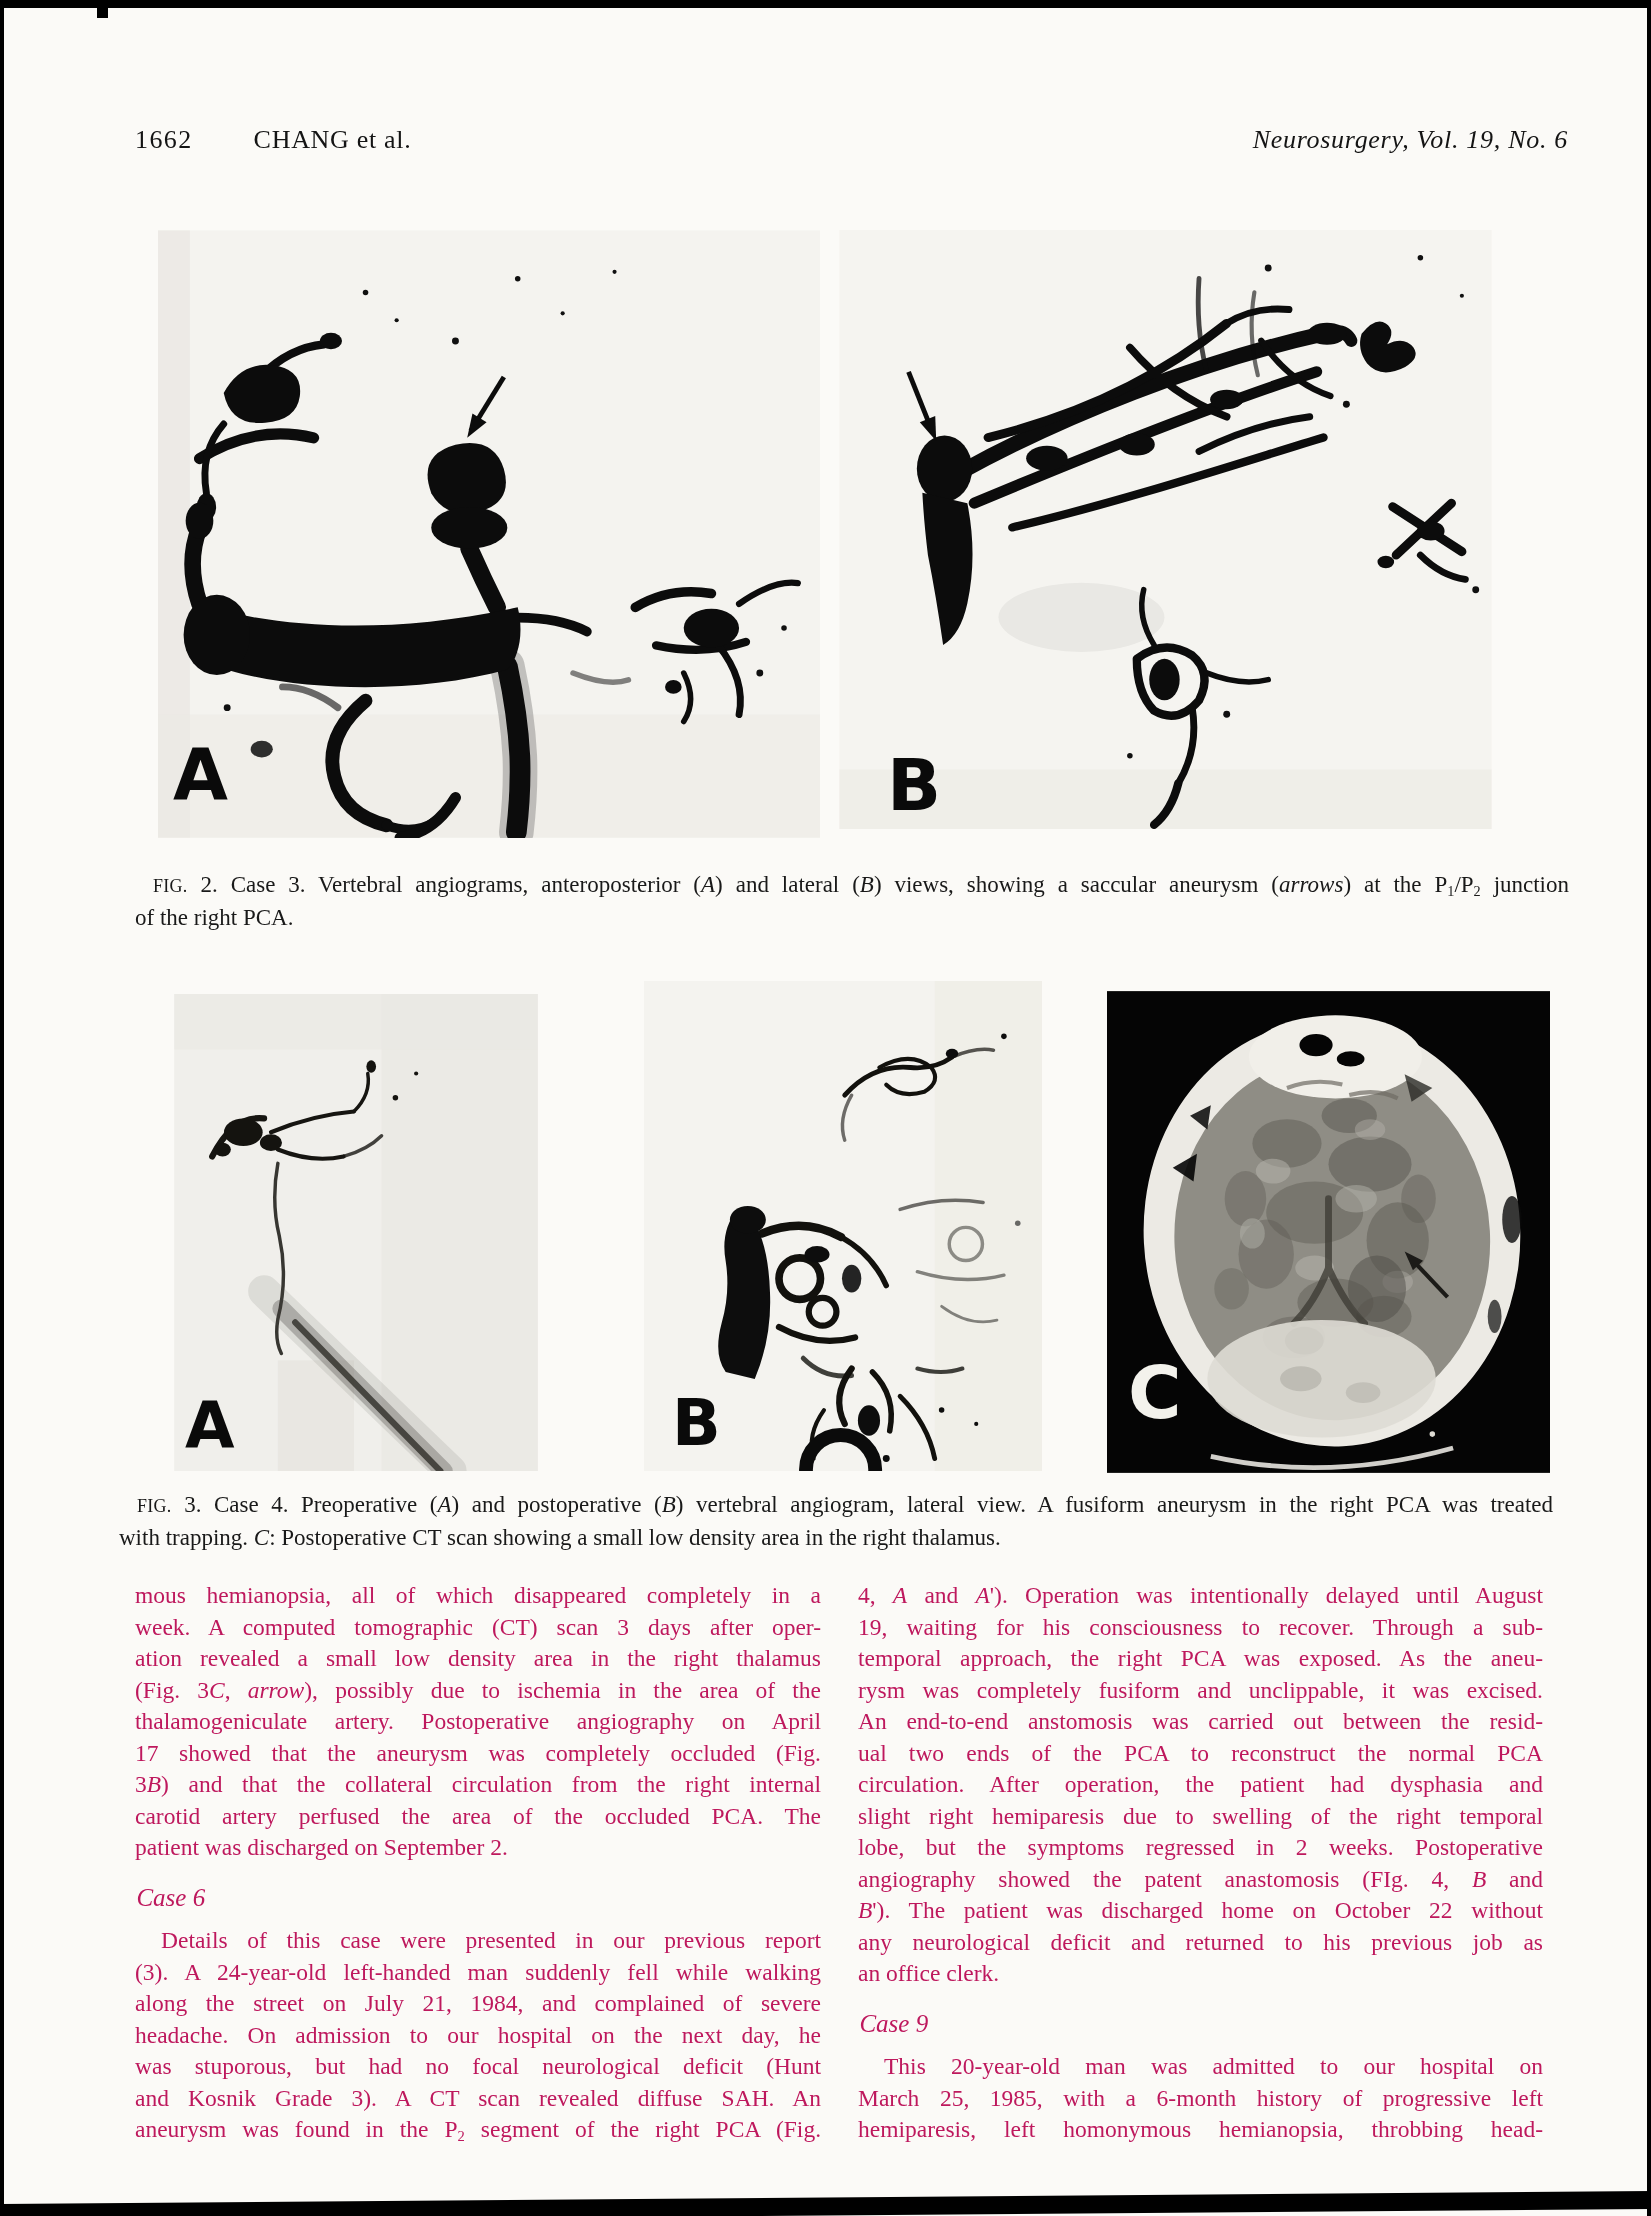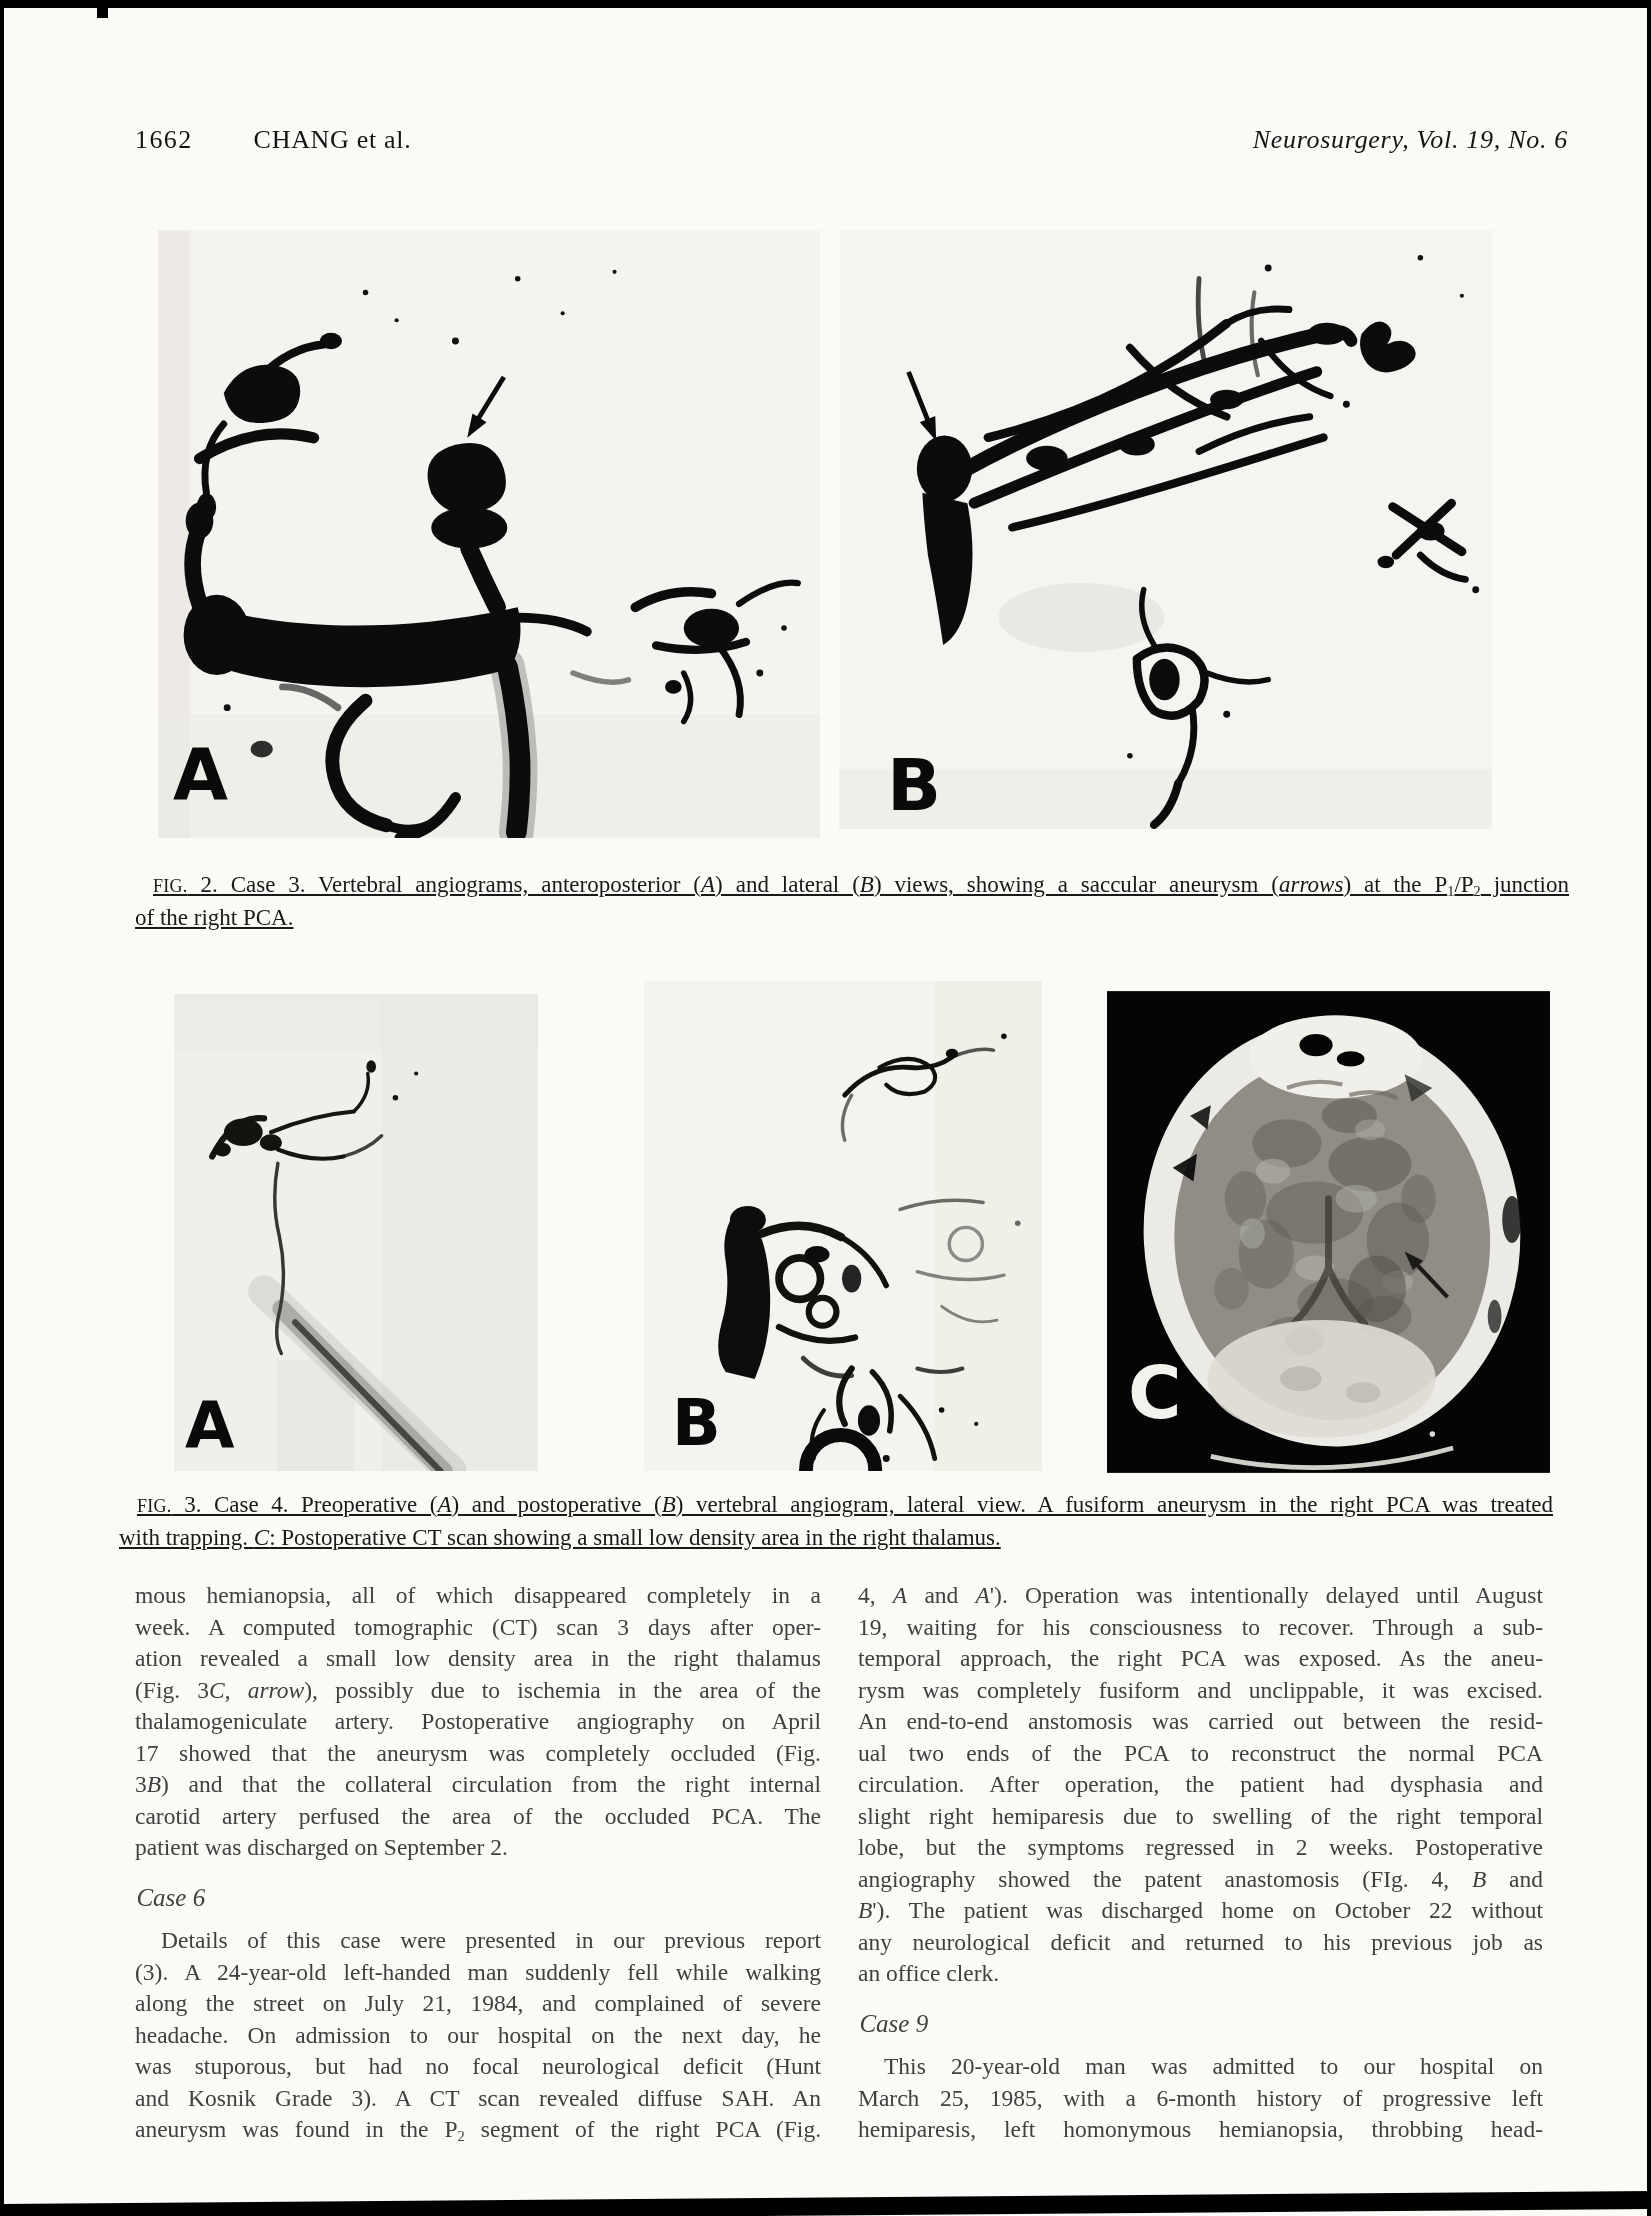--- a/index.html
+++ b/index.html
@@ -18,25 +18,25 @@
   .hdr-left .pageno{letter-spacing:1.4px;margin-right:61px;}
   .hdr-left .authors{letter-spacing:0.7px;}
   .hdr-right{right:84px;font-style:italic;letter-spacing:0.7px;}
   
   .panel{position:absolute;}
   .panel svg{display:block;}
   .fig-label{position:absolute;font-family:"DejaVu Sans",sans-serif;font-weight:bold;color:#0a0a0a;line-height:1;}
   .fig-label.white{color:#f3f2ec;}
   
   .caption{position:absolute;font-size:23px;line-height:31px;color:#191919;}
-  .cline{text-align:justify;text-align-last:justify;text-decoration:underline;}
+  .cline{text-align:justify;text-align-last:justify;}
   .cline.indent{text-indent:18px;}
   .cline.lastline{text-align-last:left;}
   
-  .col{position:absolute;font-size:23.5px;line-height:31.5px;color:#404040;}
+  .col{position:absolute;font-size:23.5px;line-height:31.5px;color:#be185d;}
   .bline{text-align:justify;text-align-last:justify;}
   .bline.indent{text-indent:26px;}
   .bline.lastline{text-align-last:left;}
   .case-heading{font-style:italic;font-size:25px;margin:18.7px 0 11.8px 1.4px;}
   sub{font-size:0.62em;vertical-align:-0.28em;line-height:0;}
   .sc{font-size:0.78em;letter-spacing:0.3px;}
   i{font-style:italic;}
 </style>
 </head>
 <body>

